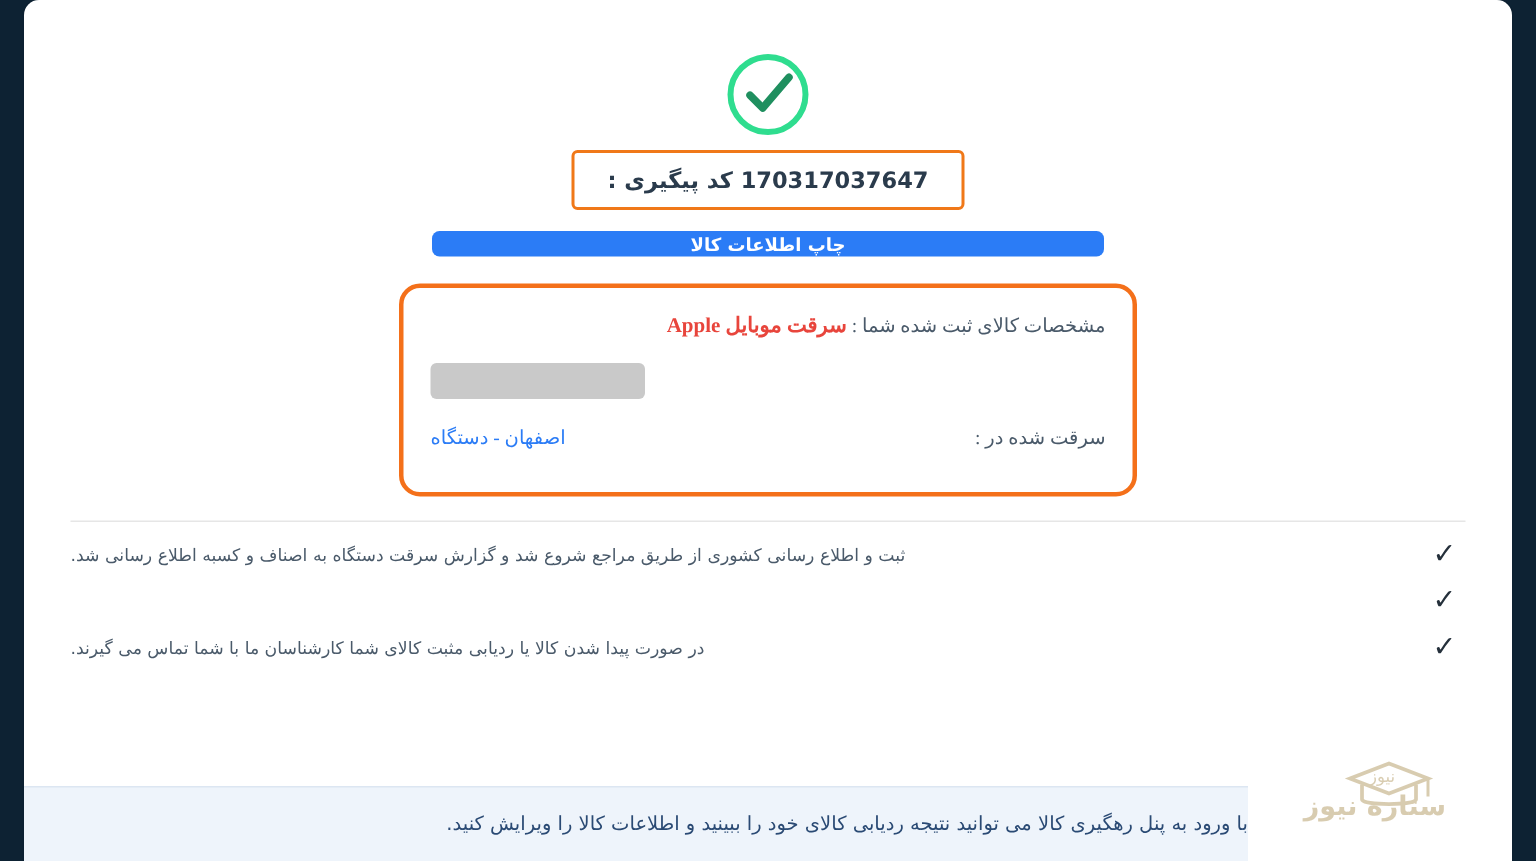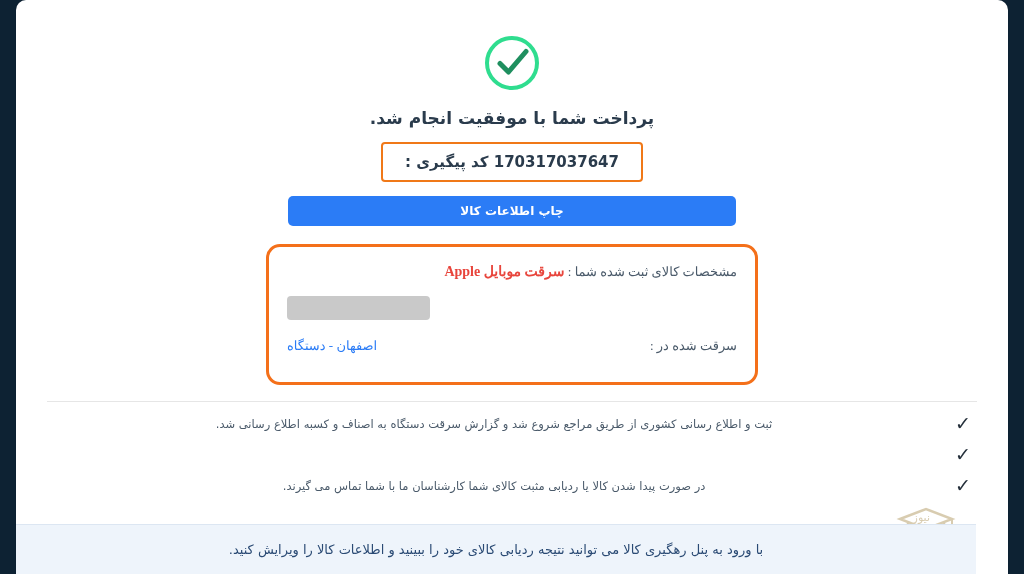--- a/index.html
+++ b/index.html
@@ -66,21 +66,21 @@
     font-weight: bold;
     color: #2a3b4c;
     direction: rtl;
     margin-bottom: 14px;
   }
   .track-box .num { font-weight: bold; }
 
   
   .print-btn {
     width: 448px;
-    height: 30px;
+    height: 17px;
     background: #2b7cf6;
     border: none;
     border-radius: 5px;
     color: #ffffff;
     font-size: 12px;
     font-weight: bold;
     font-family: inherit;
     cursor: pointer;
     margin-bottom: 18px;
     direction: rtl;
@@ -154,36 +154,35 @@
   .note .tick {
     font-size: 19px;
     color: #25303b;
     line-height: 1;
     flex: 0 0 auto;
     font-weight: bold;
   }
   .note .txt {
     font-size: 11.5px;
     color: #4a5a6a;
-    text-align: center;
+    text-align: left;
     flex: 1 1 auto;
   }
 
   
   .bottom-bar {
     position: absolute;
     left: 16px;
     bottom: 0;
-    width: 960px;
+    width: 816px;
     height: 50px;
     background: #eef4fb;
     border-top: 1px solid #dce6f2;
     display: flex;
     align-items: center;
-    justify-content: center;
     direction: rtl;
   }
   .bottom-bar .bar-txt {
     font-size: 13px;
     color: #2a4a74;
     text-align: center;
   }
 
   
   .watermark {
@@ -222,21 +221,20 @@
   <div class="card">
     <div class="inner">
 
       <div class="check-wrap">
         <svg width="62" height="62" viewBox="0 0 62 62" xmlns="http://www.w3.org/2000/svg">
           <circle cx="31" cy="31" r="25" fill="none" stroke="#2fdd8f" stroke-width="4"></circle>
           <path d="M19 31.5 L27.5 40 L45 19.5" fill="none" stroke="#1f8f5f" stroke-width="5" stroke-linecap="round" stroke-linejoin="round"></path>
         </svg>
       </div>
 
-      <div class="headline">پرداخت شما با موفقیت انجام شد.</div>
 
       <div class="track-box">
         <span class="num">170317037647</span>
         <span>کد پیگیری :</span>
       </div>
 
       <button class="print-btn">چاپ اطلاعات کالا</button>
 
       <div class="details">
         <div class="detail-title">

